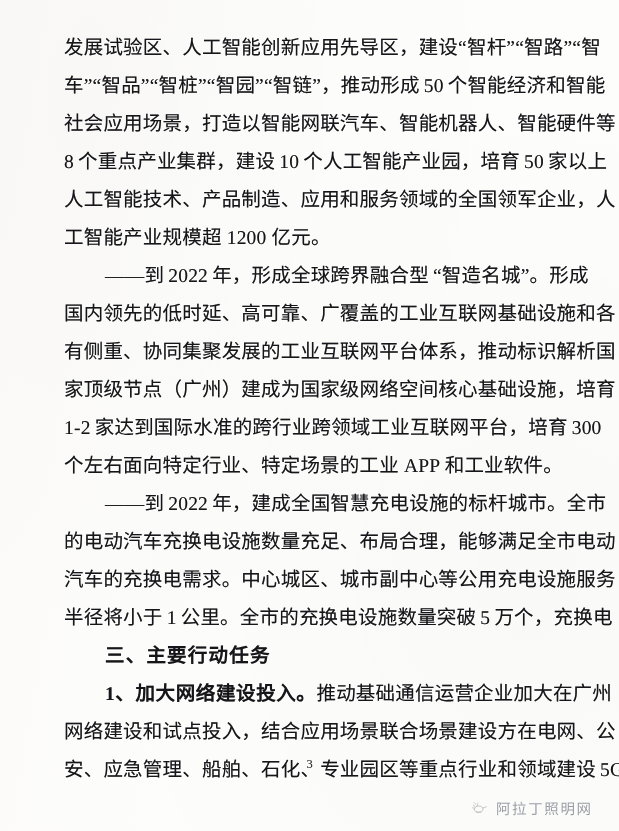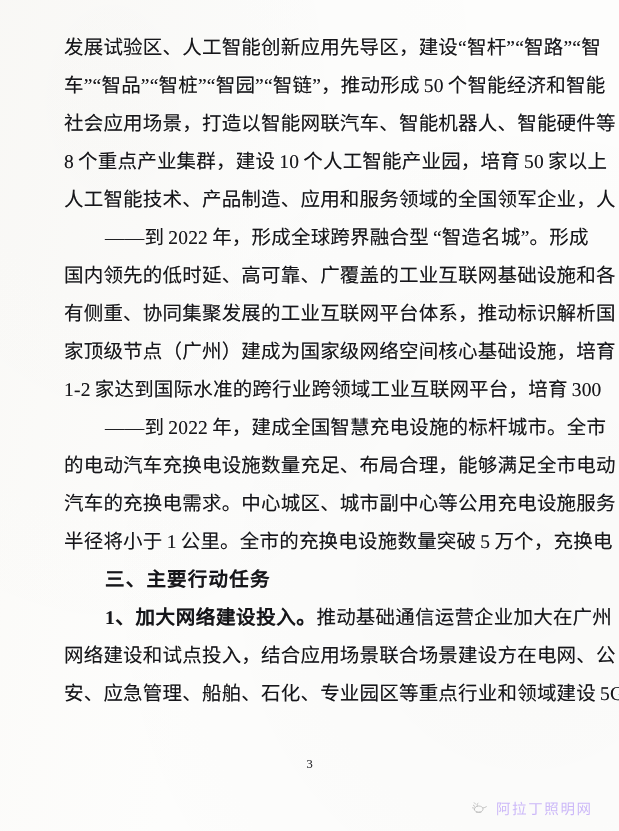--- a/index.html
+++ b/index.html
@@ -112,21 +112,21 @@
     opacity: 0.42;
   }
   #watermark .wm-logo {
     width: 19px;
     height: 19px;
     display: block;
     flex: 0 0 auto;
   }
   #watermark .wm-text {
     font-size: 14.5px;
-    color: #8b5cf6;
+    color: #0f172a;
     letter-spacing: 1.6px;
     font-family: "DejaVu Sans", "Liberation Sans", sans-serif;
     white-space: nowrap;
   }
 </style>
 </head>
 <body>
 
 <div id="page">
 
@@ -291,20 +291,21 @@
           <span>的</span>
           <span>全</span>
           <span>国</span>
           <span>领</span>
           <span>军</span>
           <span>企</span>
           <span>业</span>
           <span>，</span>
           <span>人</span>
         </div>
+      <div class="line">工智能产业规模超 1200 亿元。</div>
     </div>
 
     <div class="para">
       <div class="line justify indent2">
           <span>—</span>
           <span>—</span>
           <span>到</span>
           <span> </span>
           <span>2</span>
           <span>0</span>
@@ -450,20 +451,21 @@
           <span>平</span>
           <span>台</span>
           <span>，</span>
           <span>培</span>
           <span>育</span>
           <span> </span>
           <span>3</span>
           <span>0</span>
           <span>0</span>
         </div>
+      <div class="line">个左右面向特定行业、特定场景的工业 APP 和工业软件。</div>
     </div>
 
     <div class="para">
       <div class="line justify indent2">
           <span>—</span>
           <span>—</span>
           <span>到</span>
           <span> </span>
           <span>2</span>
           <span>0</span>

